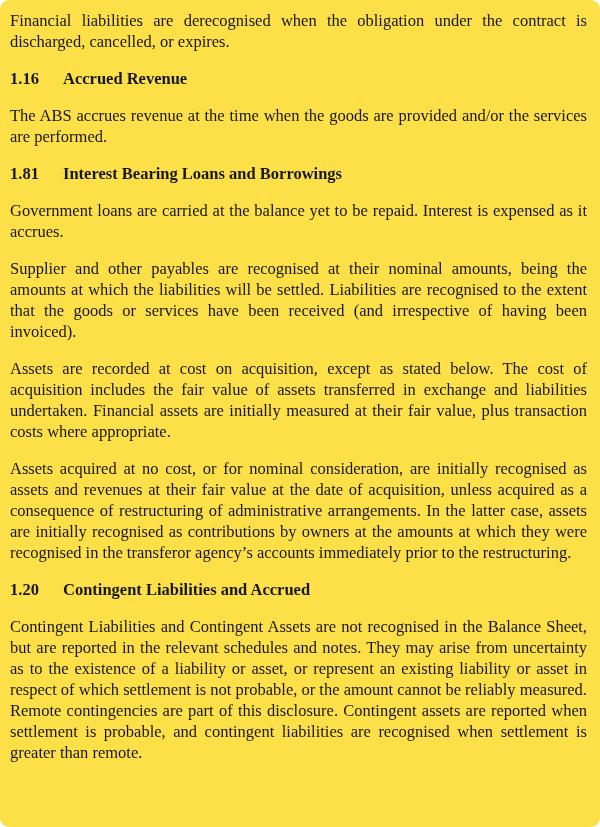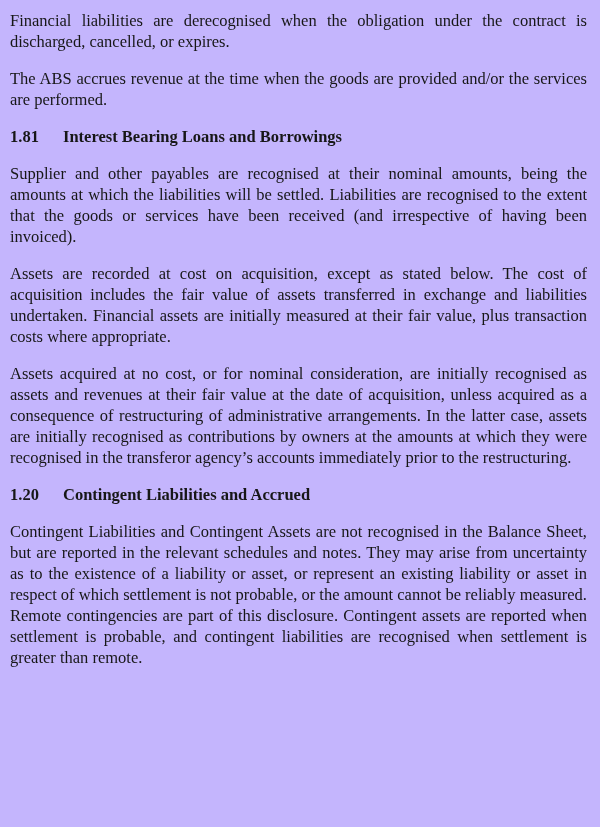--- a/index.html
+++ b/index.html
@@ -5,26 +5,27 @@
   html, body {
     margin: 0;
     padding: 0;
     background: #ffffff;
   }
   .page {
     width: 600px;
     height: 827px;
     box-sizing: border-box;
     padding: 10px 13px 10px 10px;
-    background: #c4b5fd;
+    background: #fde047;
     font-family: "Liberation Serif", "DejaVu Serif", serif;
     font-size: 16.5px;
     line-height: 21px;
     color: #171717;
     overflow: hidden;
+    border-radius: 9px;
   }
   .para {
     margin: 0 0 16px 0;
     text-align: justify;
   }
   .heading {
     margin: 2px 0 16px 0;
     font-size: 16.5px;
     line-height: 21px;
     font-weight: bold;
@@ -35,27 +36,31 @@
     width: 53px;
   }
 </style>
 </head>
 <body>
 
 <div class="page">
 
   <p class="para">Financial liabilities are derecognised when the obligation under the contract is discharged, cancelled, or expires.</p>
 
+  <h2 class="heading">
+    <span class="sec-num">1.16</span><span>Accrued Revenue</span>
+  </h2>
 
   <p class="para">The ABS accrues revenue at the time when the goods are provided and/or the services are performed.</p>
 
   <h2 class="heading">
     <span class="sec-num">1.81</span><span>Interest Bearing Loans and Borrowings</span>
   </h2>
 
+  <p class="para">Government loans are carried at the balance yet to be repaid.  Interest is expensed as it accrues.</p>
 
 
   <p class="para">Supplier and other payables are recognised at their nominal amounts, being the amounts at which the liabilities will be settled.  Liabilities are recognised to the extent that the goods or services have been received (and irrespective of having been invoiced).</p>
 
 
   <p class="para">Assets are recorded at cost on acquisition, except as stated below. The cost of acquisition includes the fair value of assets transferred in exchange and liabilities undertaken.  Financial assets are initially measured at their fair value, plus transaction costs where appropriate.</p>
 
   <p class="para">Assets acquired at no cost, or for nominal consideration, are initially recognised as assets and revenues at their fair value at the date of acquisition, unless acquired as a consequence of restructuring of administrative arrangements.  In the latter case, assets are initially recognised as contributions by owners at the amounts at which they were recognised in the transferor agency’s accounts immediately prior to the restructuring.</p>
 
   <h2 class="heading">

